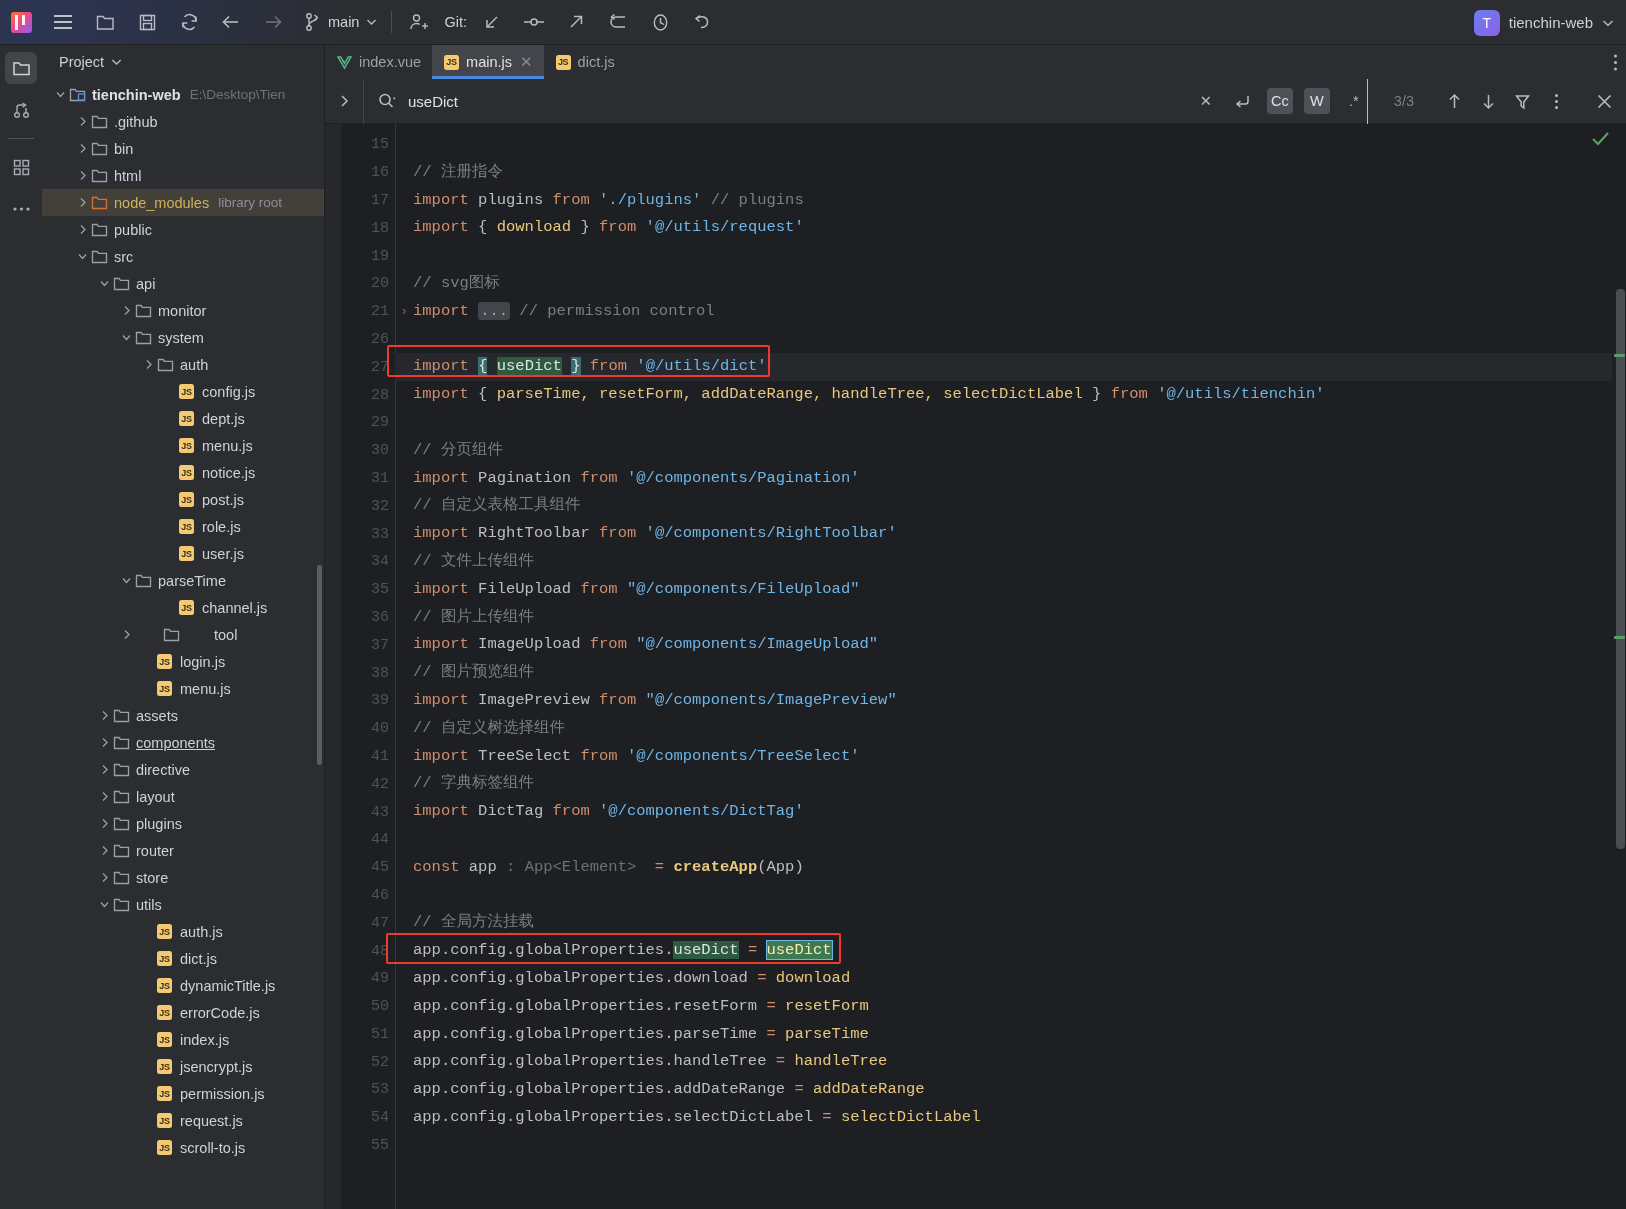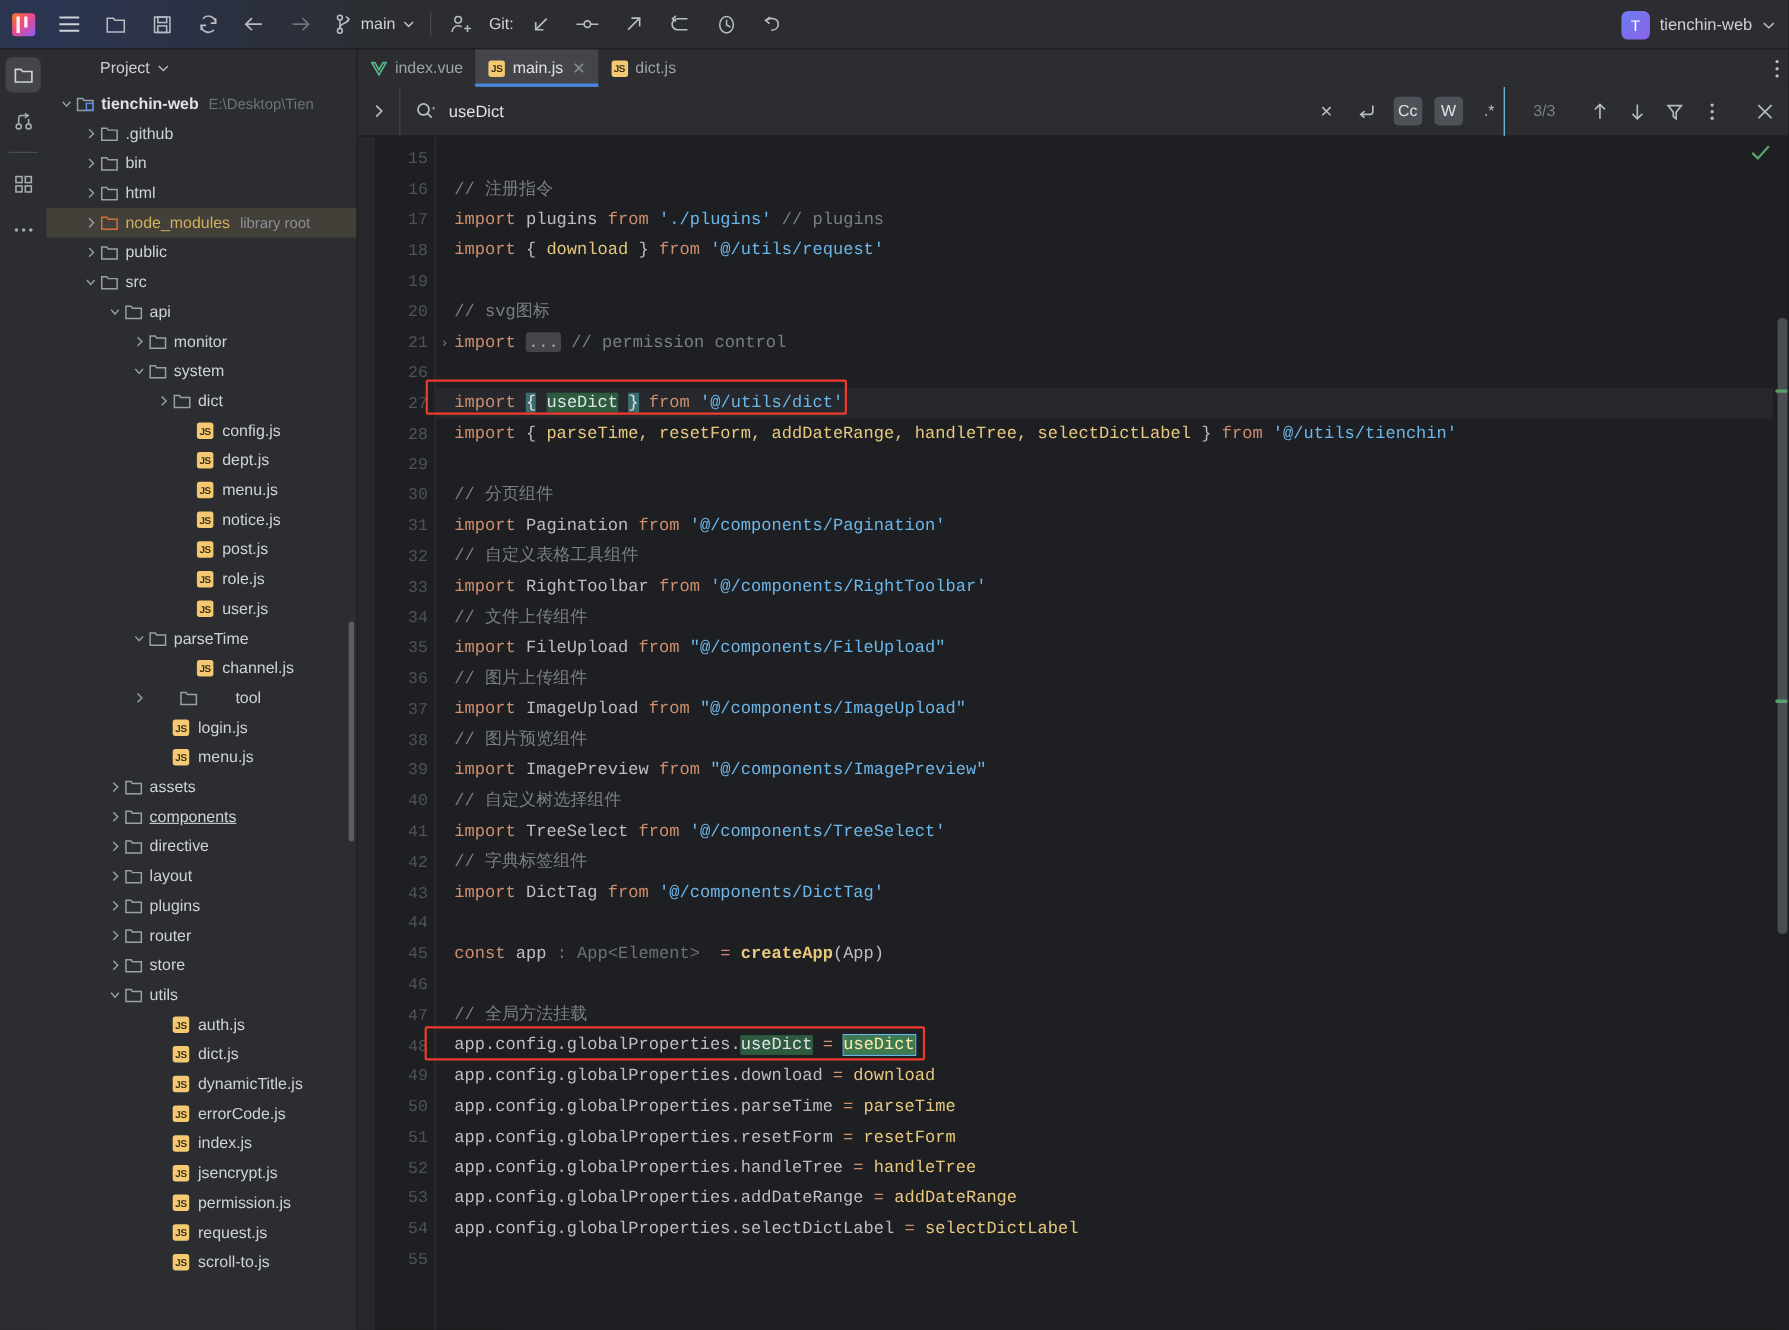--- a/index.html
+++ b/index.html
@@ -45,21 +45,21 @@
   #activity{ width:42px; background:#2b2d30; flex:none; padding-top:7px;
     display:flex; flex-direction:column; align-items:center; }
   .act-btn{width:32px;height:32px;border-radius:6px;display:flex;align-items:center;justify-content:center;margin-bottom:10px;}
   .act-btn.sel{background:#43454a;}
   .act-div{width:26px;height:1px;background:#4a5160;margin:2px 0 12px 0;}
 
   
   #project{ width:283px; background:#2b2d30; flex:none; display:flex; flex-direction:column;
     border-right:1px solid #1e1f22; position:relative; }
   #project-head{height:34px;display:flex;align-items:center;padding-left:17px;gap:7px;flex:none;}
-  #project-head .ph-title{font-size:14.5px;color:#ced0d6;margin-left:32px;}
+  #project-head .ph-title{font-size:14.5px;color:#ced0d6;}
   #tree{ flex:1; overflow:hidden; background:#2b2d30; position:relative; padding-top:2px;}
   .row{ height:27px; display:flex; align-items:center; white-space:nowrap;
         font-size:14.5px; color:#cfd2d6; padding-right:4px;}
   .row.sel{ background:#43403a; }
   .arrow{ width:17px; flex:none; display:flex;align-items:center;justify-content:center; }
   .arrow svg{display:block;}
   .ficon{ width:22px; flex:none; display:flex;align-items:center;justify-content:flex-start; }
   .rlabel{ margin-left:1px; }
   .rlabel.bold{font-weight:bold;color:#dfe1e5;}
   .rtag{ margin-left:9px; color:#6f737a; font-size:13.5px;}
@@ -436,21 +436,21 @@
           <span class="arrow">
             <svg width="9" height="11" viewBox="0 0 9 11" fill="none" stroke="#9aa0a8" stroke-width="1.3">
               <polyline points="3,1.5 7,5.5 3,9.5"></polyline>
             </svg>
           </span>
           <span class="ficon">
             <svg width="17" height="15" viewBox="0 0 17 15" fill="none" stroke="#9aa0a8" stroke-width="1.35">
               <path d="M1.5 2.5h4.6l1.3 1.8h8.1v9.2H1.5z"></path>
             </svg>
           </span>
-          <span class="rlabel">dict</span>
+          <span class="rlabel">auth</span>
         </div>
         <div class="row" style="padding-left: 120px;">
           <span class="arrow">
             <span></span>
           </span>
           <span class="ficon">
             <span class="jsbadge">JS</span>
           </span>
           <span class="rlabel">config.js</span>
         </div>
@@ -908,22 +908,22 @@
           <div class="cl"><span class="cm">// 自定义树选择组件</span></div>
           <div class="cl"><span class="k">import</span><span class="id"> TreeSelect </span><span class="k">from</span><span class="id"> </span><span class="str">'@/components/TreeSelect'</span></div>
           <div class="cl"><span class="cm">// 字典标签组件</span></div>
           <div class="cl"><span class="k">import</span><span class="id"> DictTag </span><span class="k">from</span><span class="id"> </span><span class="str">'@/components/DictTag'</span></div>
           <div class="cl"></div>
           <div class="cl"><span class="k">const</span><span class="id"> app </span><span class="inlay">: App&lt;Element&gt; </span><span class="op"> = </span><span class="fn bold">createApp</span><span class="id">(App)</span></div>
           <div class="cl"></div>
           <div class="cl"><span class="cm">// 全局方法挂载</span></div>
           <div class="cl"><span class="id">app.config.globalProperties.</span><span class="m-sec">useDict</span><span class="id"> </span><span class="op">=</span><span class="id"> </span><span class="m-cur">useDict</span></div>
           <div class="cl"><span class="id">app.config.globalProperties.download </span><span class="op">=</span><span class="id"> </span><span class="fn">download</span></div>
+          <div class="cl"><span class="id">app.config.globalProperties.resetForm </span><span class="op">=</span><span class="id"> </span><span class="fn">resetForm</span></div>
           <div class="cl"><span class="id">app.config.globalProperties.parseTime </span><span class="op">=</span><span class="id"> </span><span class="fn">parseTime</span></div>
-          <div class="cl"><span class="id">app.config.globalProperties.resetForm </span><span class="op">=</span><span class="id"> </span><span class="fn">resetForm</span></div>
           <div class="cl"><span class="id">app.config.globalProperties.handleTree </span><span class="op">=</span><span class="id"> </span><span class="fn">handleTree</span></div>
           <div class="cl"><span class="id">app.config.globalProperties.addDateRange </span><span class="op">=</span><span class="id"> </span><span class="fn">addDateRange</span></div>
           <div class="cl"><span class="id">app.config.globalProperties.selectDictLabel </span><span class="op">=</span><span class="id"> </span><span class="fn">selectDictLabel</span></div>
           <div class="cl"></div>
         </div>
       <div id="editor-vline"></div>
       <div id="markers">
         <div id="scroll-right" style="top:165px;height:560px;"></div>
         <div class="mk" style="top:230px;"></div>
         <div class="mk" style="top:512px;"></div>

